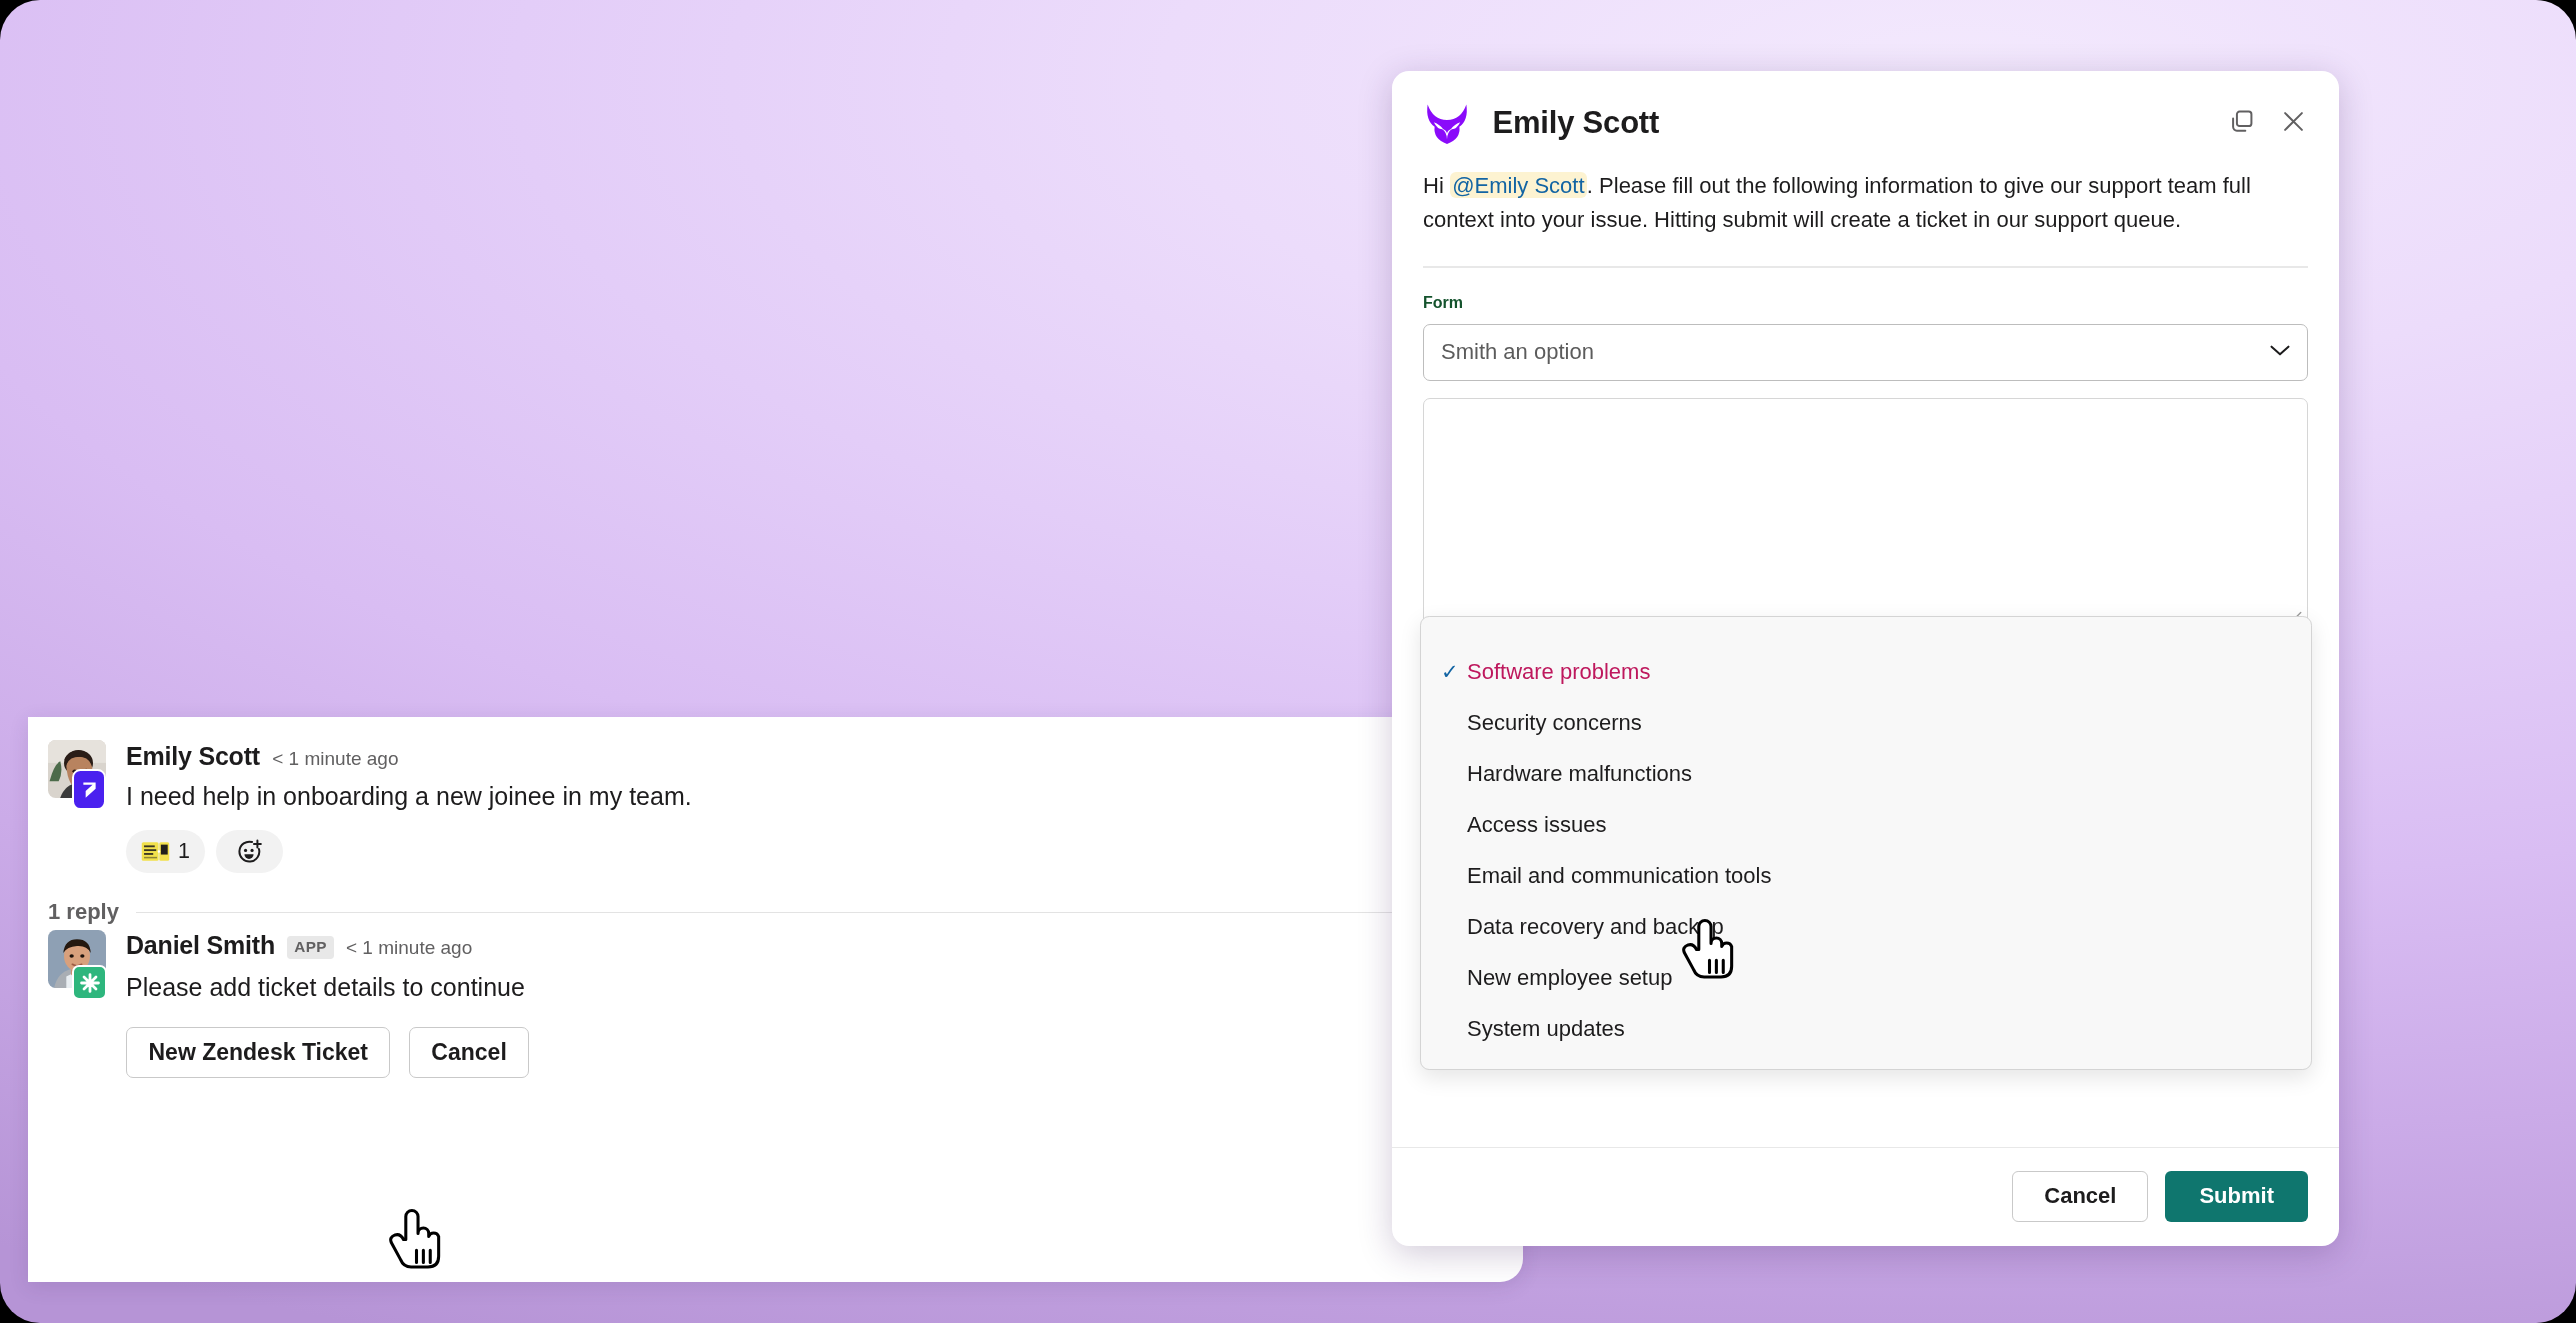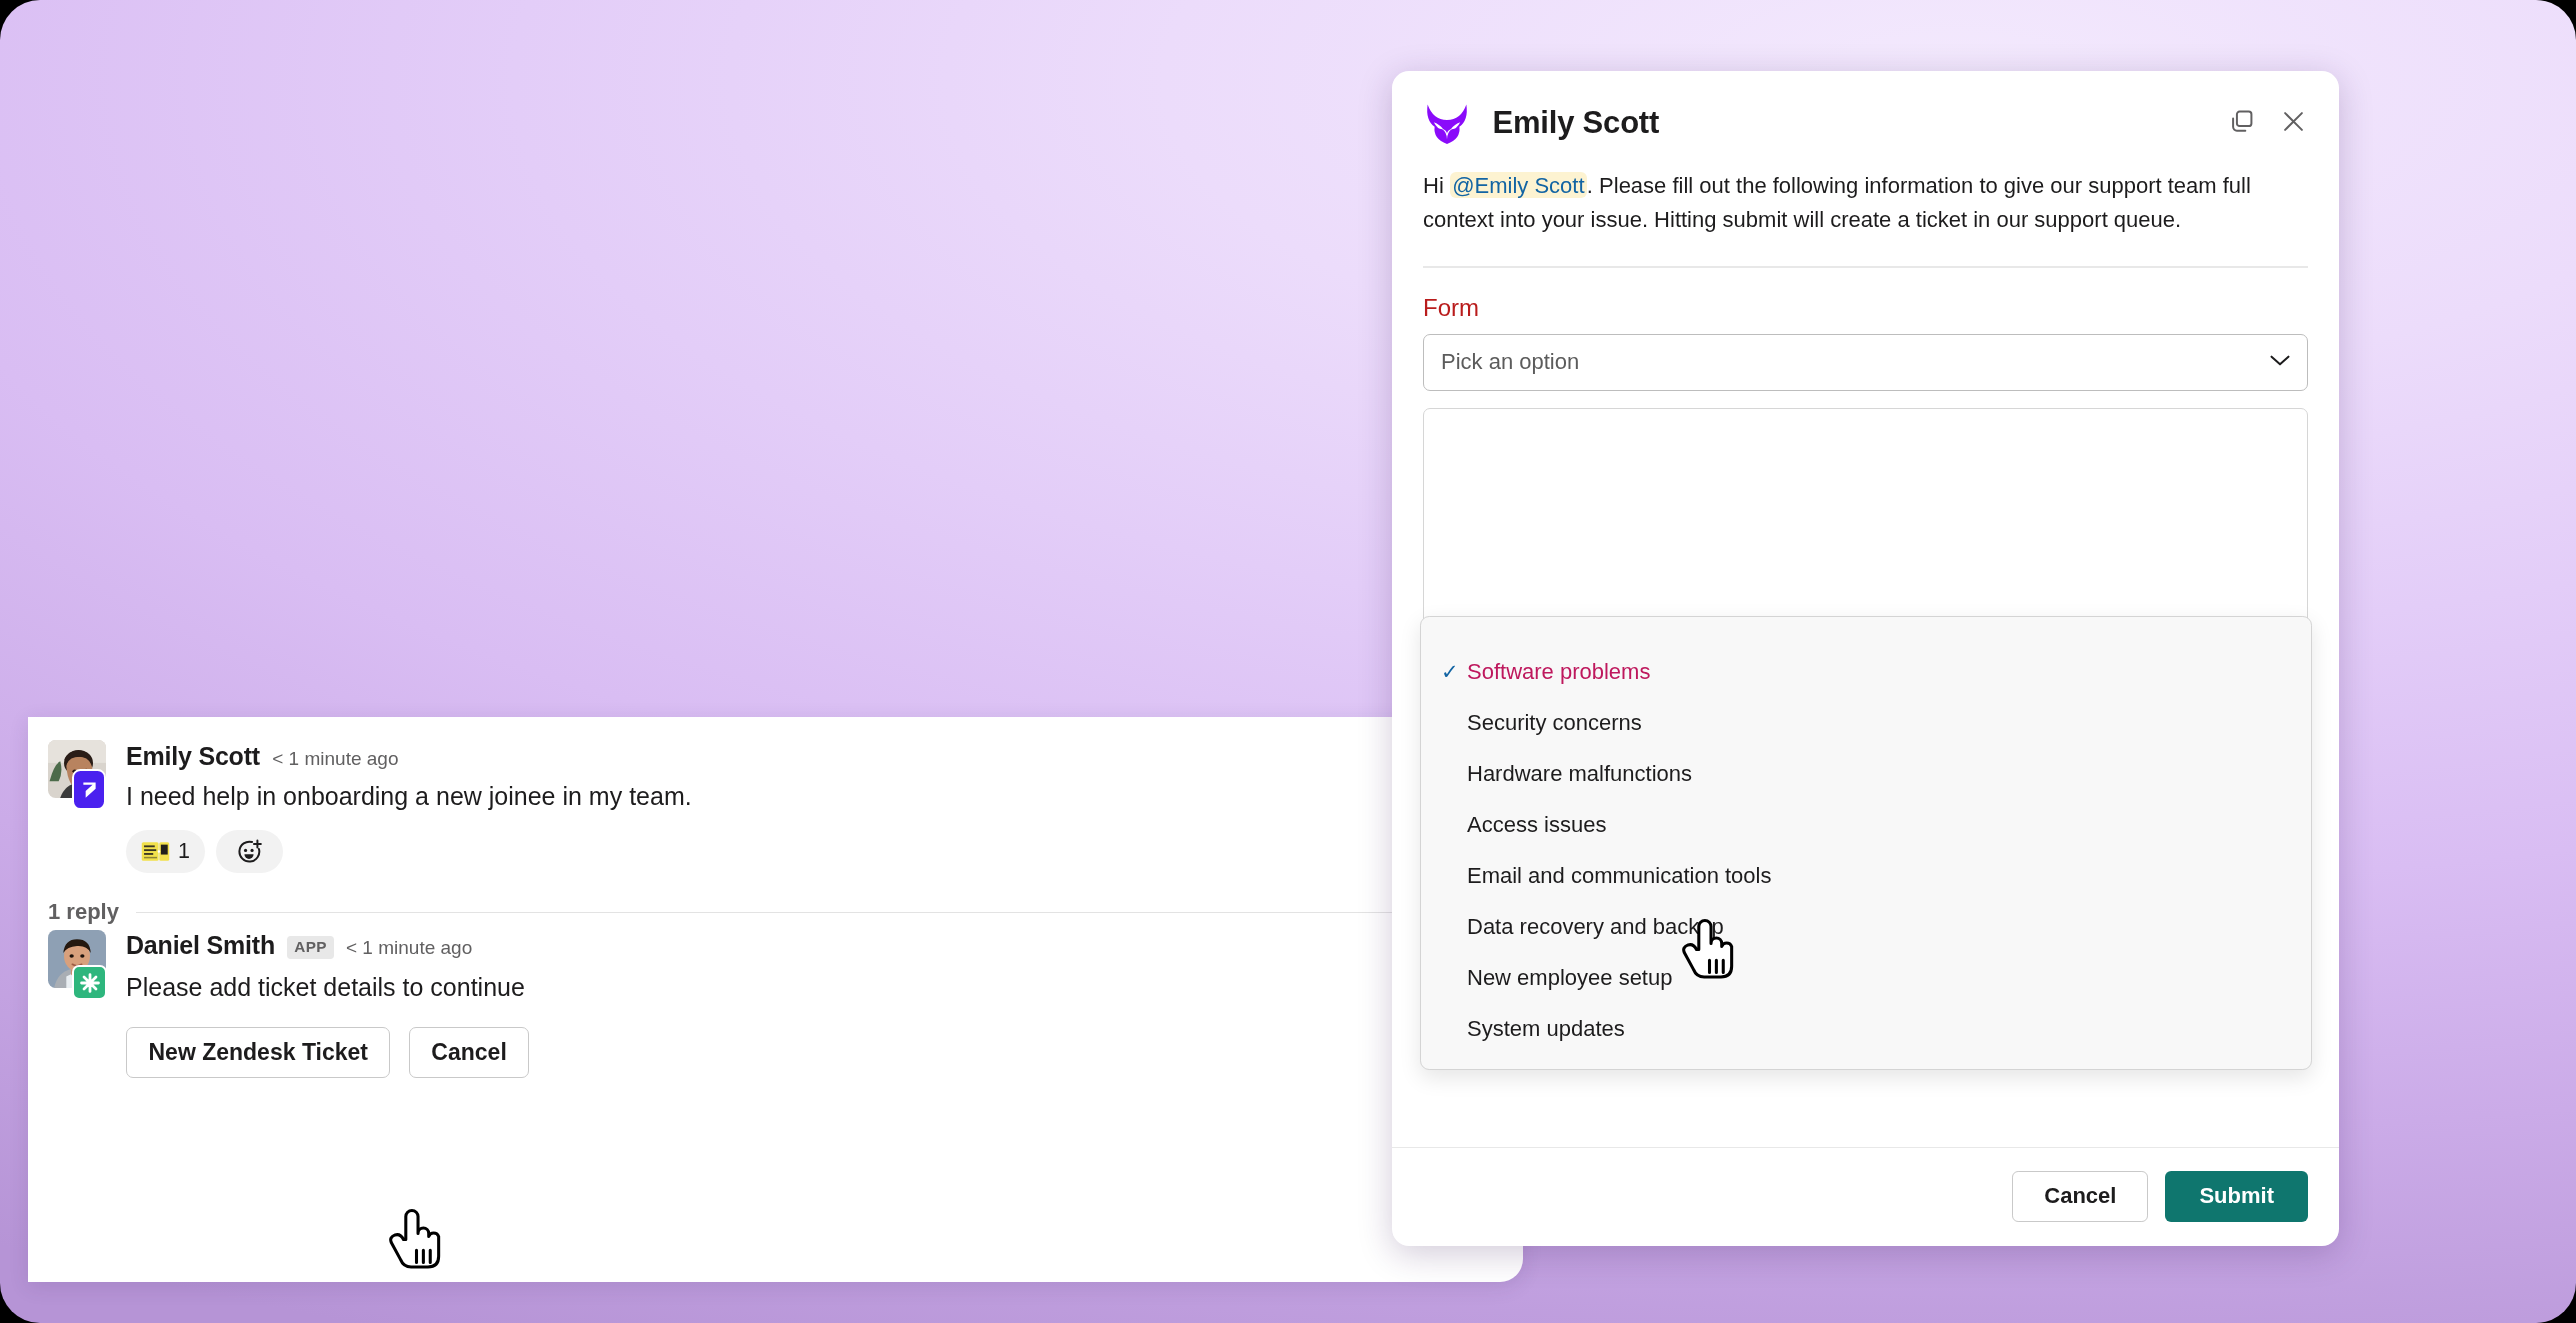--- a/index.html
+++ b/index.html
@@ -150,21 +150,21 @@
     margin-top: 21.5px;
   }
   .mention {
     color: #1264a3; background: #fdf3d1;
     border-radius: 6px; padding: 0.8px 2.3px;
   }
 
   .hr { height: 1.5px; background: #e8e8e8; margin: 29px 0 0 0; }
 
   .field-label {
-    font-size: 24px; font-weight: normal; color: #b91c1c;
+    font-size: 16px; font-weight: bold; color: #14532d;
     margin: 26px 0 12.3px 0;
   }
 
   .select-box {
     position: relative;
     height: 57px;
     border: 1.5px solid #bdbdbd;
     border-radius: 7px;
     background: #fff;
     display: flex; align-items: center;
@@ -376,21 +376,21 @@
 
     <div class="modal-body">
 
       <p class="intro"><span>Hi </span><span class="mention">@Emily Scott</span><span>. Please fill out the following information to give our support team full context into your issue. Hitting submit will create a ticket in our support queue.</span></p>
 
       <div class="hr"></div>
 
       <div class="field-label">Form</div>
 
       <div class="select-box">
-        <span class="select-ph">Pick an option</span>
+        <span class="select-ph">Smith an option</span>
         <span class="chev">
           <svg width="20" height="12.3" viewBox="0 0 26 16">
             <path d="M2 3 L13 13 L24 3" fill="none" stroke="#1d1c1d" stroke-width="2.6" stroke-linecap="round" stroke-linejoin="round"></path>
           </svg>
         </span>
       </div>
 
       <div class="textarea-box">
         <span class="resize-grip">
           <svg width="15.3" height="15.3" viewBox="0 0 20 20">

